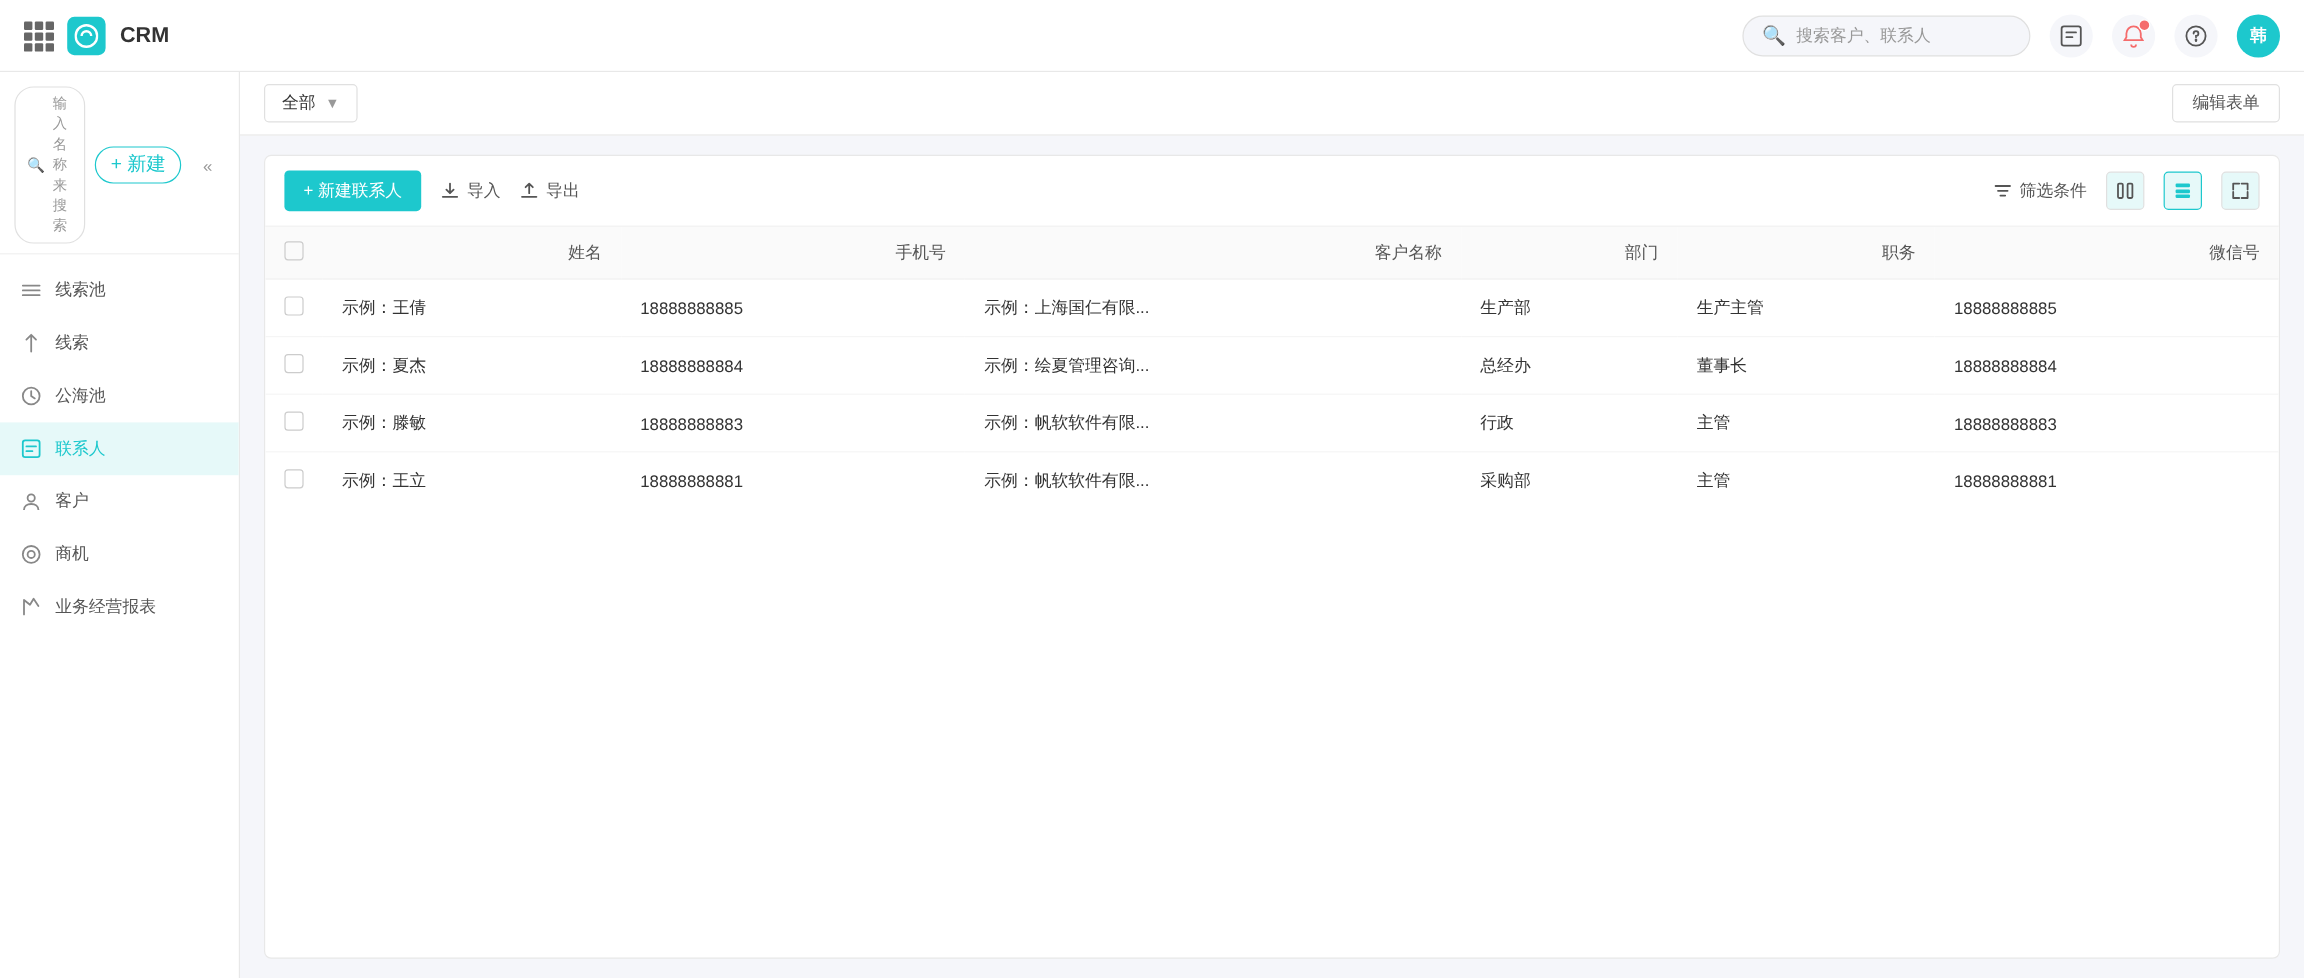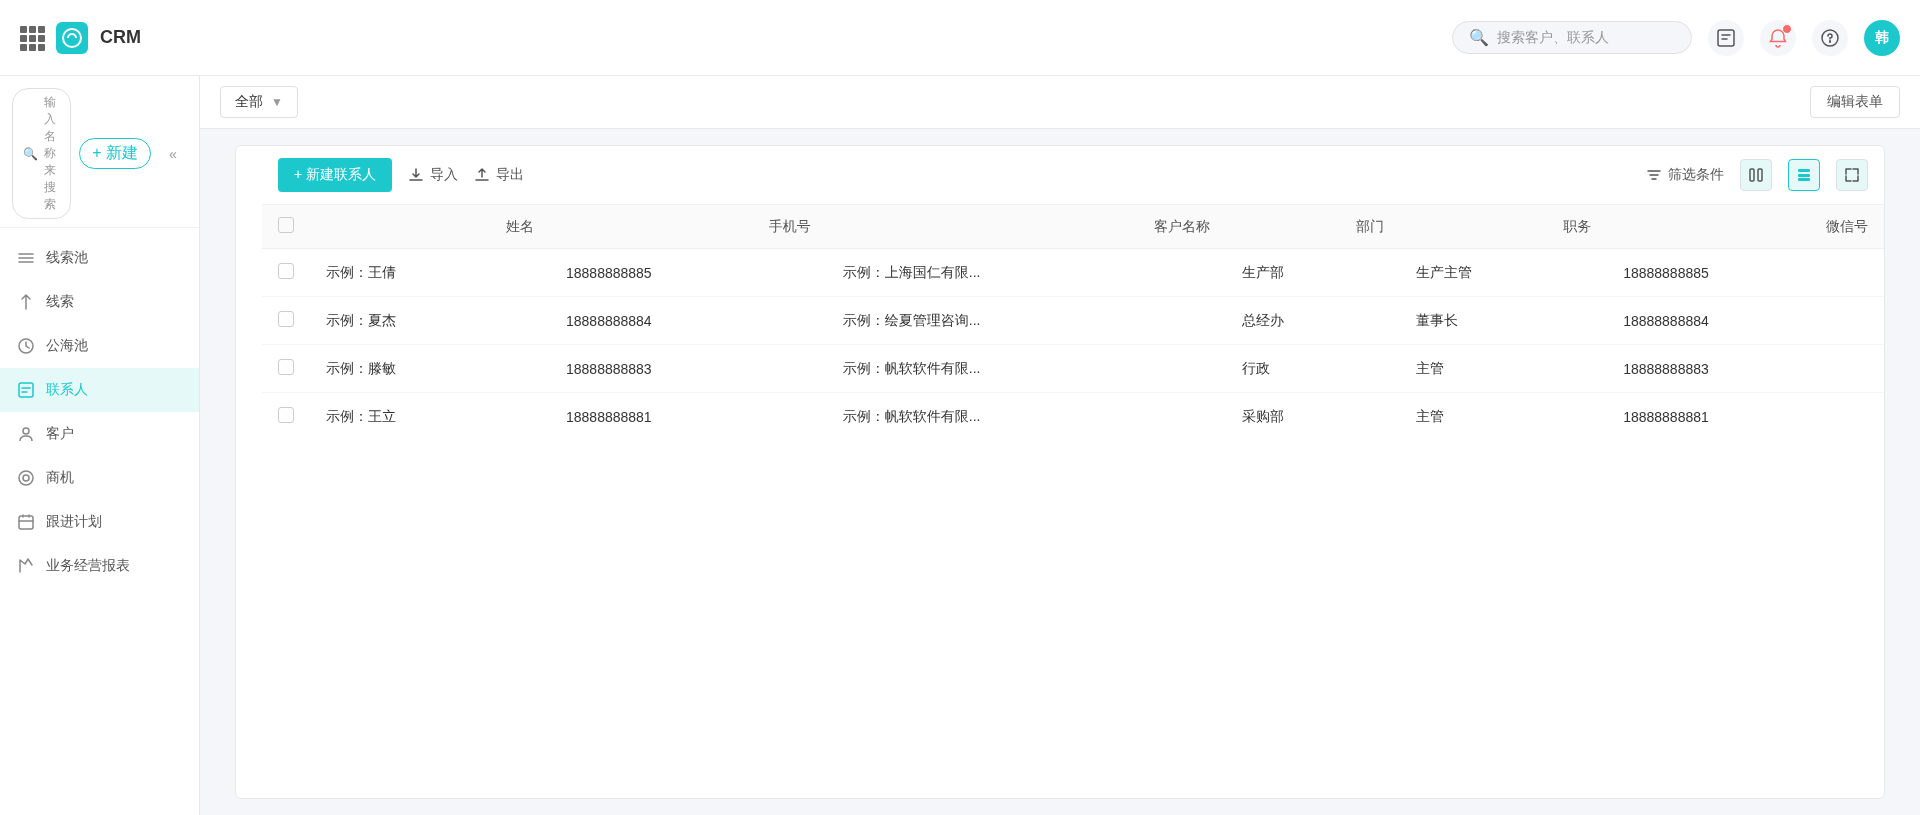--- a/index.html
+++ b/index.html
@@ -1,20 +1,20 @@
 <!DOCTYPE html>
 <html><head>
   <meta charset="utf-8">
   <style>
     * { box-sizing: border-box; margin: 0; padding: 0; font-family: 'PingFang SC', 'Microsoft YaHei', sans-serif; }
     body { background: #f5f6fa; width: 1920px; height: 815px; overflow: hidden; display: flex; flex-direction: column; }
 
     
     .topbar {
-      height: 76px;
+      height: 60px;
       background: #fff;
       display: flex;
       align-items: center;
       padding: 0 20px;
       border-bottom: 1px solid #e8e8e8;
       flex-shrink: 0;
     }
     .topbar-left {
       display: flex;
       align-items: center;
@@ -253,27 +253,26 @@
       font-size: 14px;
       color: #555;
       cursor: pointer;
       background: #fff;
     }
 
     
     .table-area {
       flex: 1;
       background: #fff;
-      margin: 16px 35px;
+      margin: 16px 20px;
       border-radius: 6px;
       border: 1px solid #e8e8e8;
       display: flex;
       flex-direction: column;
       overflow: hidden;
-      padding-left: 26px;
     }
 
     
     .table-action-bar {
       display: flex;
       align-items: center;
       padding: 12px 16px;
       gap: 16px;
       border-bottom: 1px solid #f0f0f0;
     }
@@ -487,30 +486,20 @@
 
   </div>
         <div class="nav-item">
     <span class="nav-icon" style="color:#888">
             <svg width="18" height="18" viewBox="0 0 18 18" fill="none">
               <circle cx="9" cy="9" r="7" stroke="currentColor" stroke-width="1.5"></circle>
               <circle cx="9" cy="9" r="3" stroke="currentColor" stroke-width="1.5"></circle>
             </svg>
           </span>
     <span class="nav-label">商机</span>
-
-  </div>
-        <div class="nav-item">
-    <span class="nav-icon" style="color:#888">
-            <svg width="18" height="18" viewBox="0 0 18 18" fill="none">
-              <rect x="2" y="3" width="14" height="13" rx="2" stroke="currentColor" stroke-width="1.5"></rect>
-              <path d="M6 2v2M12 2v2M2 8h14" stroke="currentColor" stroke-width="1.5" stroke-linecap="round"></path>
-            </svg>
-          </span>
-    <span class="nav-label">跟进计划</span>
 
   </div>
         <div class="nav-item">
     <span class="nav-icon" style="color:#888">
             <svg width="18" height="18" viewBox="0 0 18 18" fill="none">
               <path d="M3 15V3l5 4 3-5 4 6" stroke="currentColor" stroke-width="1.5" stroke-linecap="round" stroke-linejoin="round"></path>
             </svg>
           </span>
     <span class="nav-label">业务经营报表</span>
 

